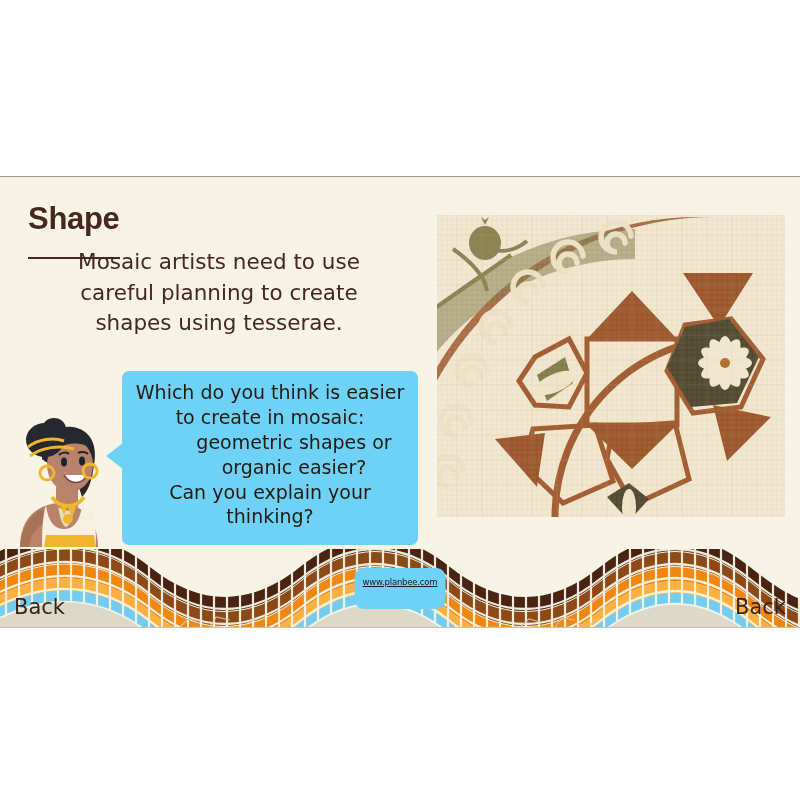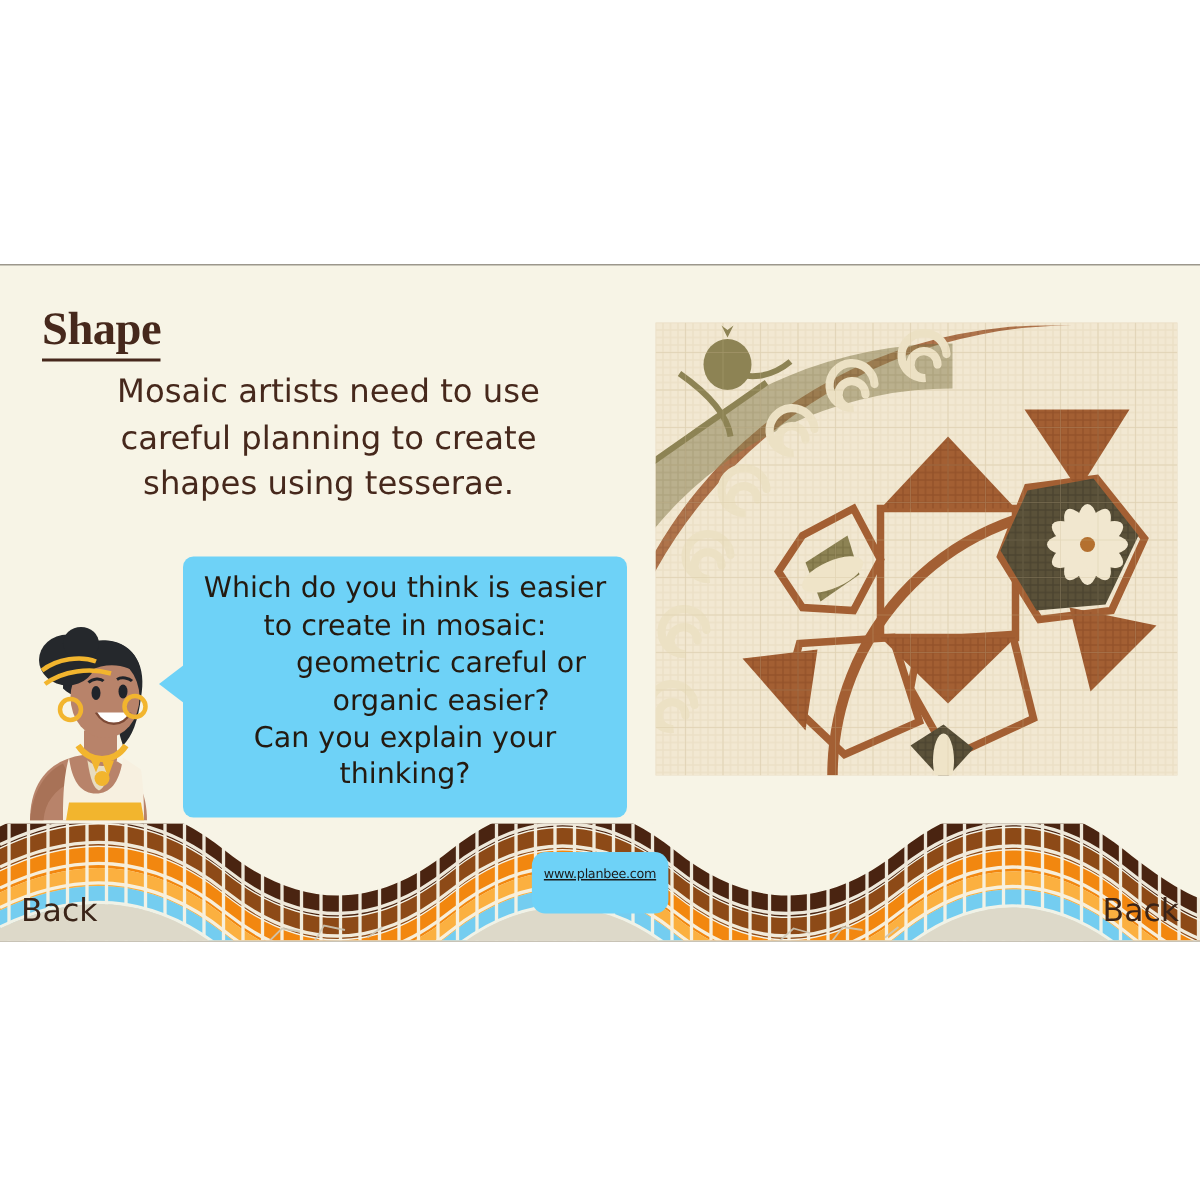--- a/index.html
+++ b/index.html
@@ -31,26 +31,26 @@
     border-bottom: 1px solid #c8c3b6;
     box-sizing: border-box;
     overflow: hidden;
   }
 
   
   #title {
     position: absolute;
     left: 28px;
     top: 26px;
-    font-family: Liberation Serif, serif;
+    font-family: Liberation Sans, sans-serif;
     font-size: 31px;
     font-weight: bold;
     color: #46281c;
     letter-spacing: -0.3px;
-    padding-bottom: 3px;
+    padding-bottom: 21px;
     border-bottom: 2px solid #46281c;
     line-height: 1.05;
   }
 
   
   #bodytext {
     position: absolute;
     left: 44px;
     top: 70px;
     width: 350px;
@@ -253,21 +253,21 @@
             <path d="M20 0 V302 M45 0 V302 M70 0 V302 M95 0 V302 M120 0 V302 M145 0 V302 M170 0 V302 M195 0 V302 M220 0 V302 M245 0 V302 M270 0 V302 M295 0 V302 M320 0 V302"></path>
           </g>
         </g>
       </svg>
     </div>
 
     <div id="bubble">
       <div id="bubble-tail"></div>
       <div>Which do you think is easier</div>
       <div>to create in mosaic:</div>
-      <div><b>geometric</b><span> careful or</span></div>
+      <div><b>geometric</b><span> shapes or</span></div>
       <div><b>organic</b><span> easier?</span></div>
       <div>Can you explain your</div>
       <div>thinking?</div>
     </div>
 
     <div id="character">
       <svg width="112" height="132" viewBox="0 0 112 132" xmlns="http://www.w3.org/2000/svg">
 
         <path d="M 18 132 C 18 104 34 90 56 88 C 80 88 96 104 96 132 Z" fill="#b8836a"></path>
 

